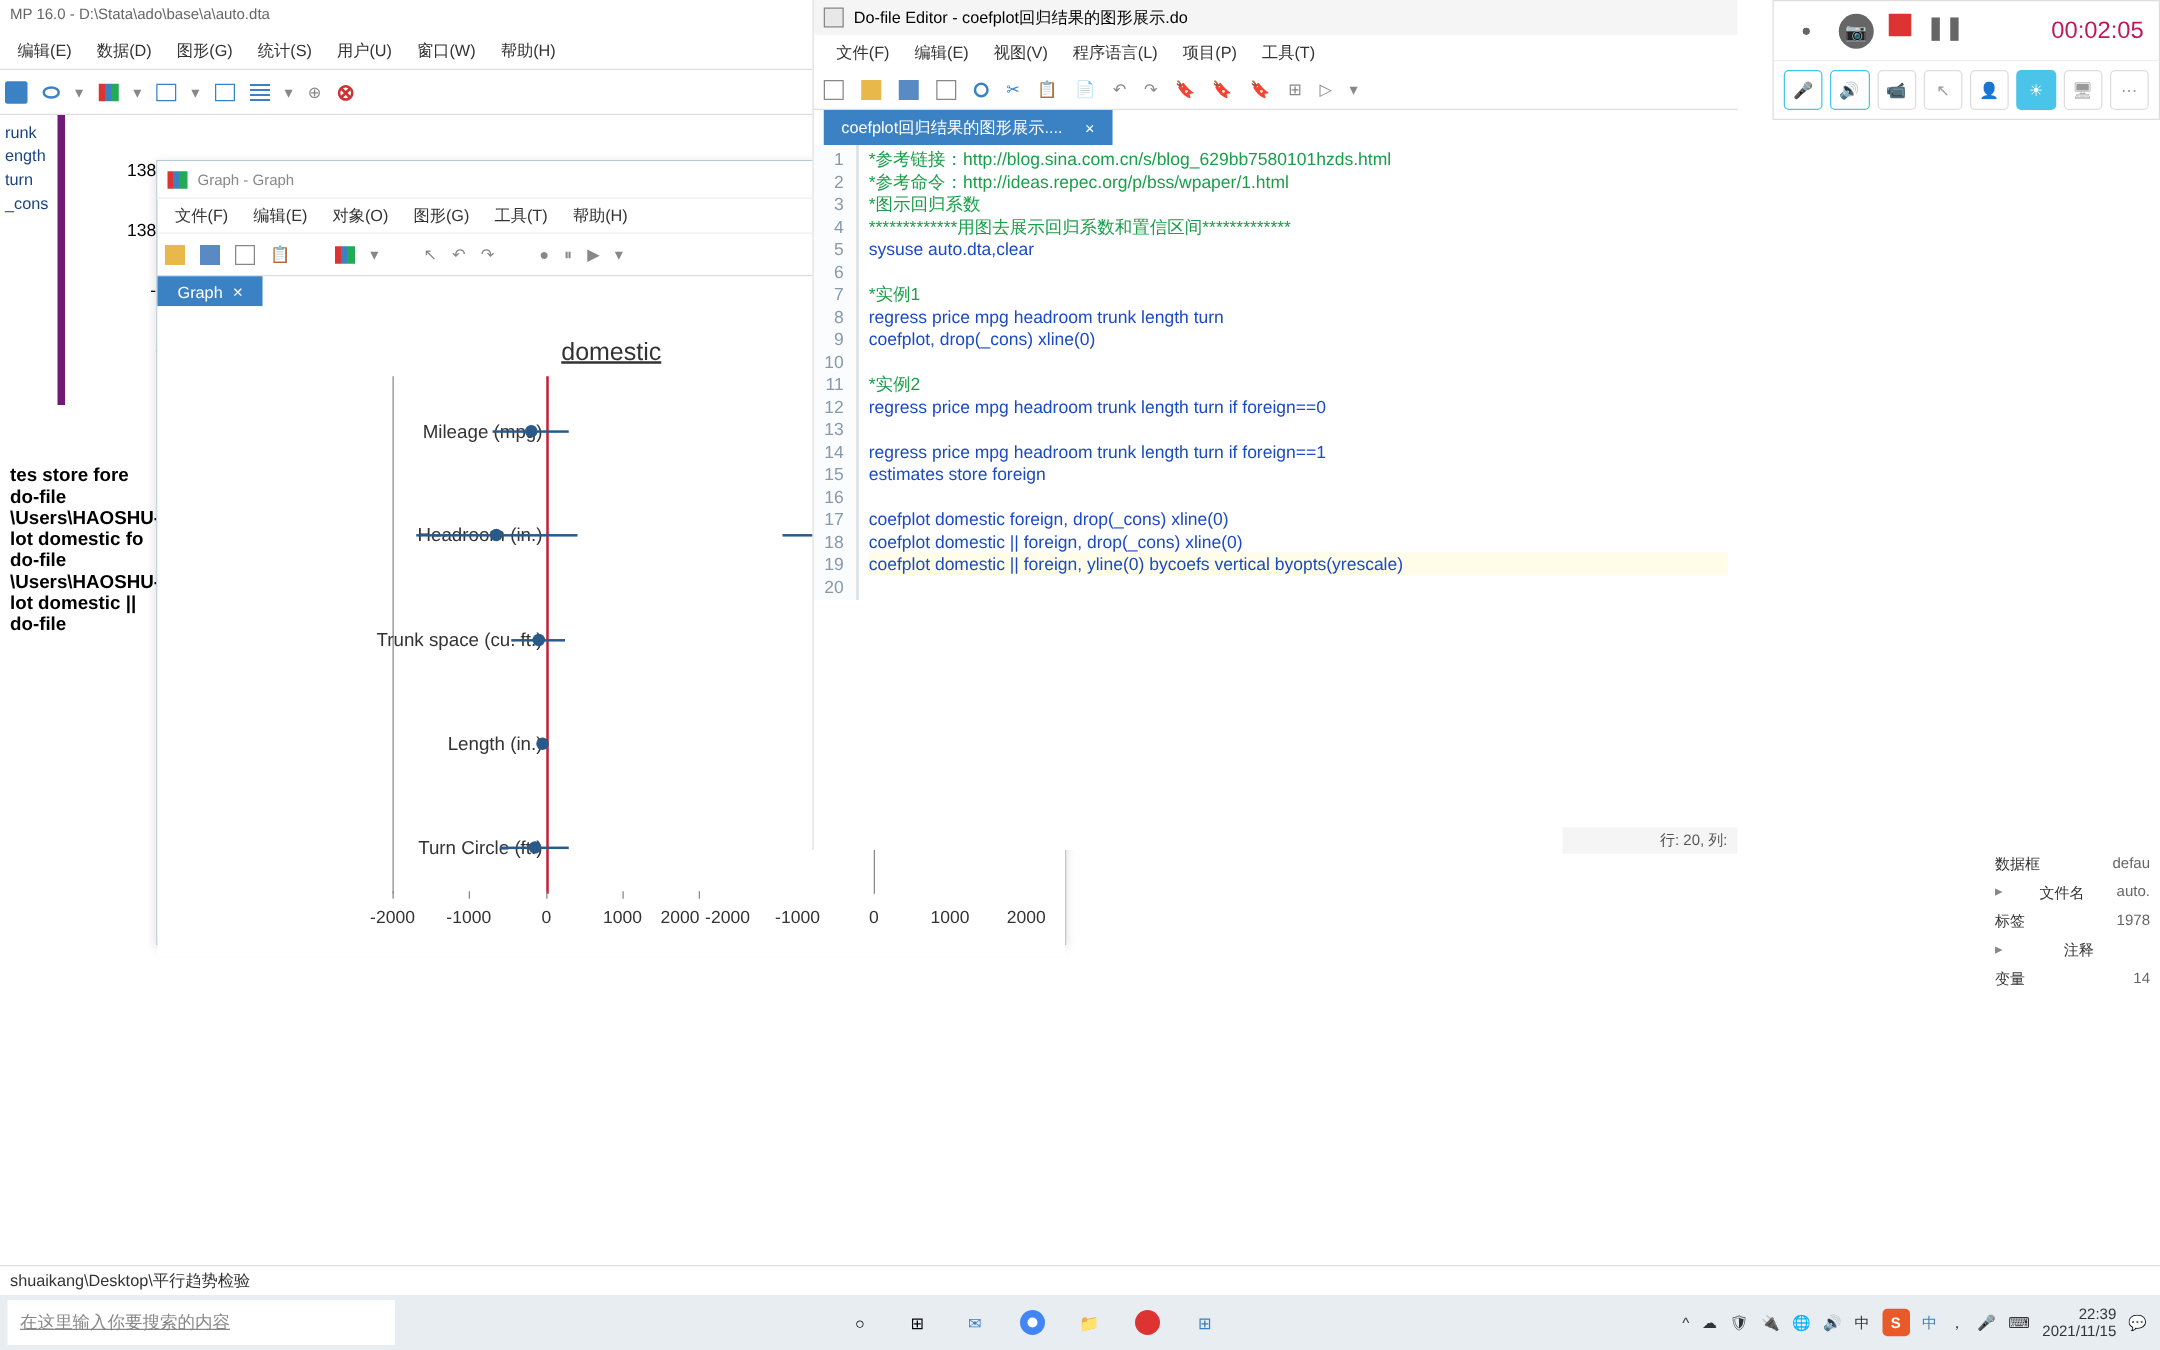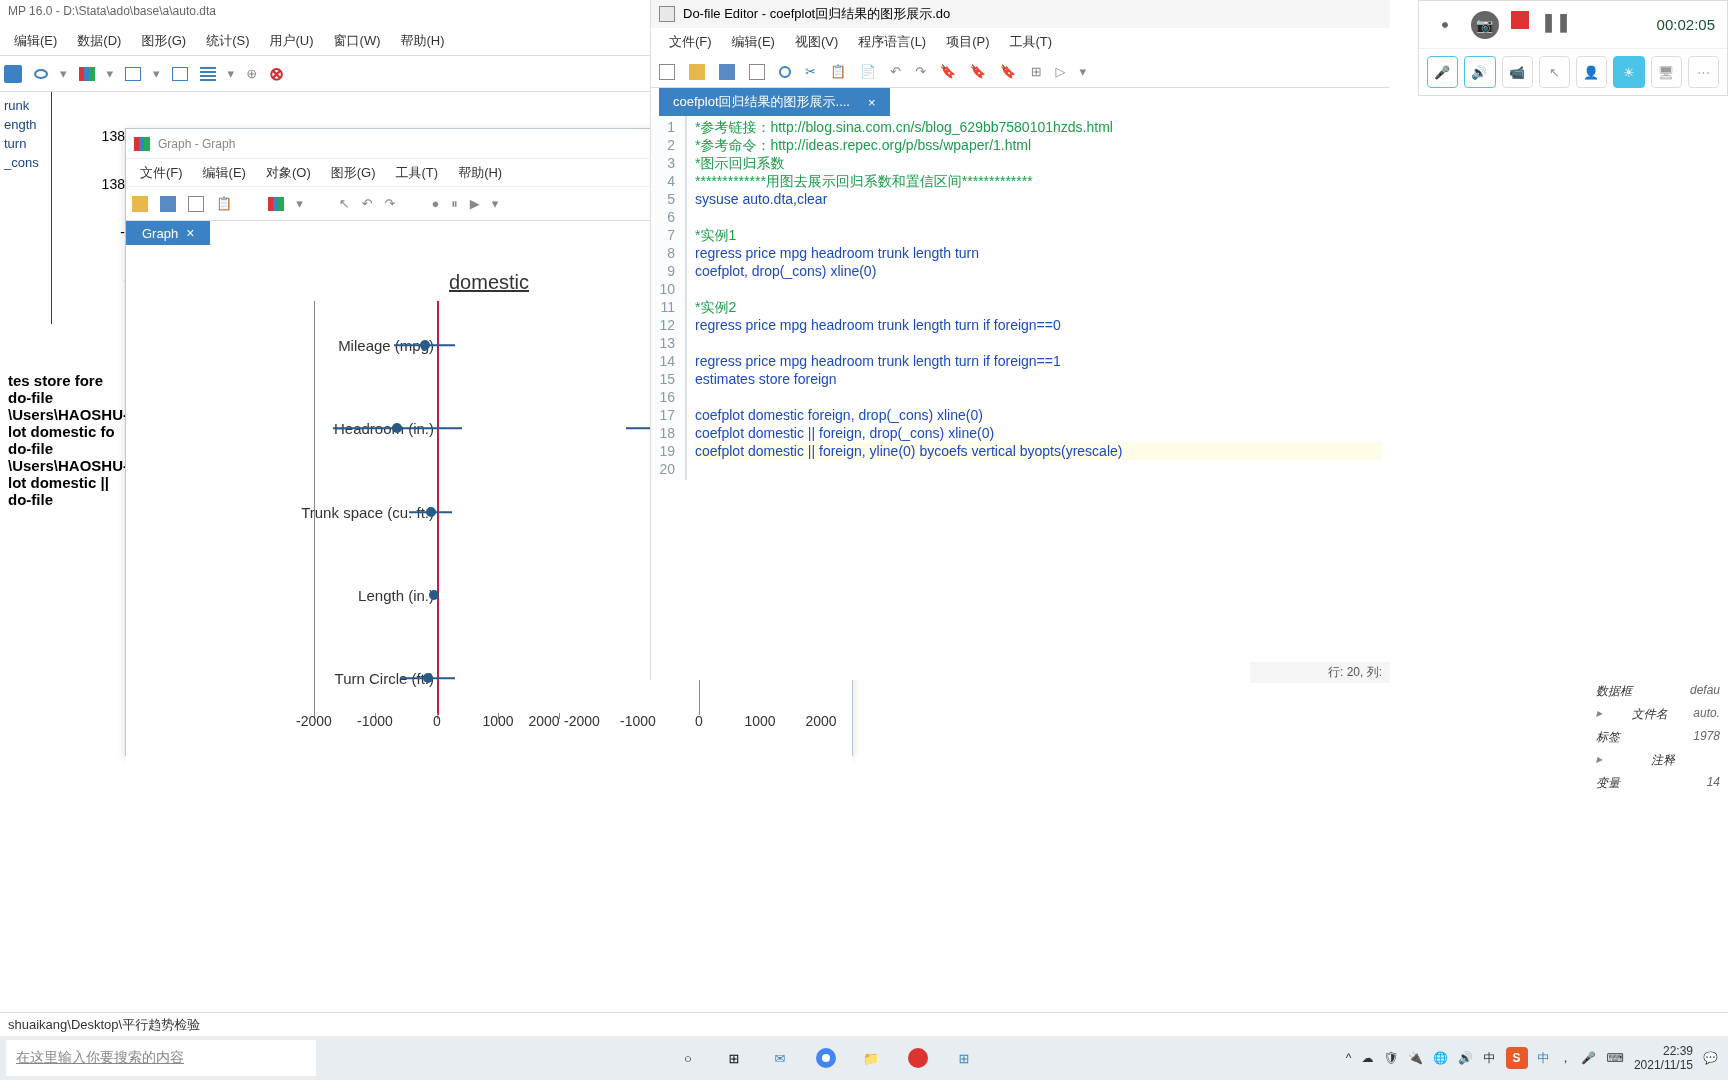--- a/index.html
+++ b/index.html
@@ -12,21 +12,21 @@
 .stata-menu span { padding: 6px 10px; color: #333; }
 .stata-toolbar { height: 36px; background: #fff; border-bottom: 1px solid #ddd; display: flex; align-items: center; padding: 0 4px; gap: 12px; }
 .tb-icon { width: 18px; height: 18px; display: inline-block; }
 .tb-blue { background: #3b82c4; border-radius: 2px; }
 .tb-eye { border: 2px solid #3b82c4; border-radius: 50%; width: 14px; height: 10px; }
 .tb-chart { background: linear-gradient(90deg, #d33 30%, #3b82c4 30% 60%, #2a5 60%); width: 16px; height: 14px; }
 .tb-text { border: 1px solid #3b82c4; width: 16px; height: 14px; }
 .tb-grid { background: repeating-linear-gradient(0deg, #3b82c4 0 2px, #fff 2px 4px); width: 16px; height: 14px; }
 .tb-close { color: #c33; font-size: 18px; font-weight: bold; }
 .stata-results { display: flex; }
-.stata-vars { width: 52px; border-right: 1px solid #701a75; padding: 4px; font-family: monospace; font-size: 13px; color: #1a4480; }
+.stata-vars { width: 52px; border-right: 6px solid #701a75; padding: 4px; font-family: monospace; font-size: 13px; color: #1a4480; }
 .stata-vars div { padding: 2px 0; }
 .stata-output { flex: 1; font-family: Consolas, monospace; font-size: 14px; padding: 4px 8px; white-space: pre; color: #000; }
 .stata-output .row { display: flex; }
 .stata-output .c1 { width: 100px; text-align: right; }
 .stata-output .c2 { width: 100px; text-align: right; }
 .stata-output .c3 { width: 70px; text-align: right; }
 .stata-output .c4 { width: 80px; text-align: right; }
 .stata-output .c5 { width: 110px; text-align: right; }
 .stata-output .c6 { width: 100px; text-align: right; }
 .stata-cmd { font-family: Consolas, monospace; font-size: 15px; color: #000; padding: 8px; font-weight: bold; }
@@ -37,21 +37,21 @@
 .graph-title-text { color: #888; font-size: 12px; }
 .graph-menu { height: 28px; display: flex; padding: 0 4px; border-bottom: 1px solid #eee; }
 .graph-menu span { padding: 5px 10px; color: #333; font-size: 13px; }
 .graph-toolbar { height: 34px; display: flex; align-items: center; padding: 0 6px; gap: 12px; border-bottom: 1px solid #ddd; }
 .graph-tabs { display: flex; align-items: flex-end; }
 .graph-tab { background: #3b82c4; color: #fff; padding: 4px 16px; font-size: 13px; display: flex; align-items: center; gap: 8px; }
 .graph-tab .x { font-size: 14px; }
 .graph-canvas { position: relative; width: 100%; height: 520px; background: #fff; }
 .chart-title { position: absolute; top: 26px; left: 50%; transform: translateX(-50%); font-size: 20px; color: #333; text-decoration: underline; }
 .yaxis-lbl { position: absolute; right: 418px; font-size: 15px; color: #333; text-align: right; width: 170px; }
-.xtick { position: absolute; bottom: 36px; font-size: 14px; color: #333; transform: translateX(-50%); }
+.xtick { position: absolute; bottom: 24px; font-size: 14px; color: #333; transform: translateX(-50%); }
 .vline-axis { position: absolute; top: 56px; bottom: 50px; width: 1px; background: #888; }
 .refline { position: absolute; top: 56px; bottom: 50px; width: 1.5px; background: #c41e3a; }
 .pt { position: absolute; width: 10px; height: 10px; background: #2a5a8a; border-radius: 50%; transform: translate(-50%, -50%); }
 .ci { position: absolute; height: 1.5px; background: #2a5a8a; transform: translateY(-50%); }
 .tickmark { position: absolute; width: 1px; height: 6px; background: #888; bottom: 46px; }
 
 
 .dofile { position: absolute; left: 650px; top: 0; width: 740px; height: 680px; background: #fff; border-left: 1px solid #ddd; }
 .dofile-title { height: 28px; background: #f5f5f5; display: flex; align-items: center; padding: 0 8px; gap: 8px; }
 .dofile-title-icon { width: 16px; height: 16px; background: #e8e8e8; border: 1px solid #888; }
@@ -78,28 +78,28 @@
 .status-line { position: absolute; left: 1250px; top: 662px; width: 140px; font-size: 12px; color: #555; text-align: right; padding: 2px 8px; background: #f5f5f5; }
 
 
 .rec-panel { position: absolute; right: 0; top: 0; width: 310px; height: 96px; background: #fff; border: 1px solid #ddd; }
 .rec-top { height: 48px; display: flex; align-items: center; justify-content: space-between; padding: 0 12px; border-bottom: 1px solid #eee; }
 .rec-btns { display: flex; gap: 12px; }
 .rec-btn { width: 28px; height: 28px; border-radius: 50%; display: flex; align-items: center; justify-content: center; }
 .rec-cam { background: #666; color: #fff; font-size: 14px; }
 .rec-stop { width: 18px; height: 18px; background: #d33; }
 .rec-pause { color: #666; font-size: 18px; font-weight: bold; }
-.rec-time { font-size: 15px; color: #14532d; }
+.rec-time { font-size: 19px; color: #be185d; }
 .rec-bot { height: 46px; display: flex; align-items: center; padding: 0 8px; gap: 6px; }
 .rec-sbtn { width: 36px; height: 32px; border: 1px solid #ddd; border-radius: 4px; display: flex; align-items: center; justify-content: center; color: #999; }
 .rec-sbtn.active { background: #4ac4e8; color: #fff; border-color: #4ac4e8; }
 .rec-sbtn.blue { border-color: #4ac4e8; color: #4ac4e8; }
 
 
-.props { position: absolute; right: 0; top: 680px; width: 140px; background: #fff; font-size: 12px; font-style: italic; }
+.props { position: absolute; right: 0; top: 680px; width: 140px; background: #fff; font-size: 12px; }
 .props-row { display: flex; justify-content: space-between; padding: 3px 8px; color: #555; }
 .props-row .k { color: #333; }
 .props-row .v { color: #666; }
 
 
 .pathbar { position: absolute; left: 0; bottom: 44px; width: 100%; height: 24px; background: #fff; border-top: 1px solid #ddd; padding: 3px 8px; font-size: 13px; color: #333; }
 .cap { position: absolute; right: 8px; bottom: 46px; font-size: 11px; color: #666; }
 
 
 .taskbar { position: absolute; left: 0; bottom: 0; width: 100%; height: 44px; background: #e8edf2; display: flex; align-items: center; }

